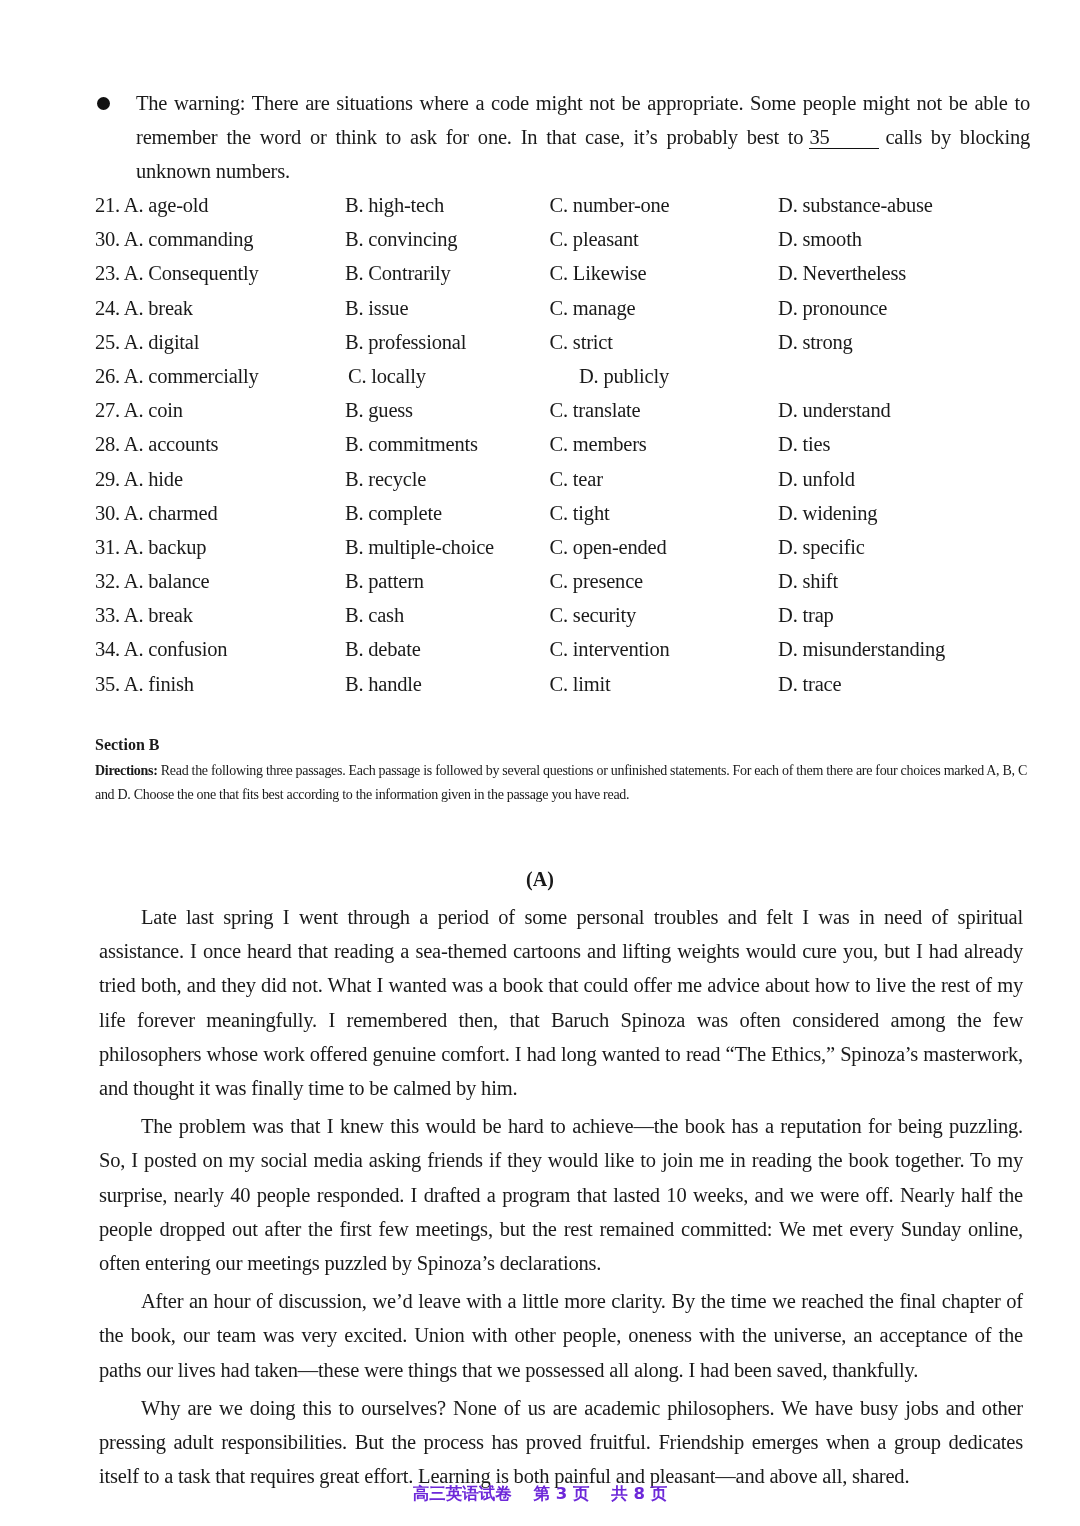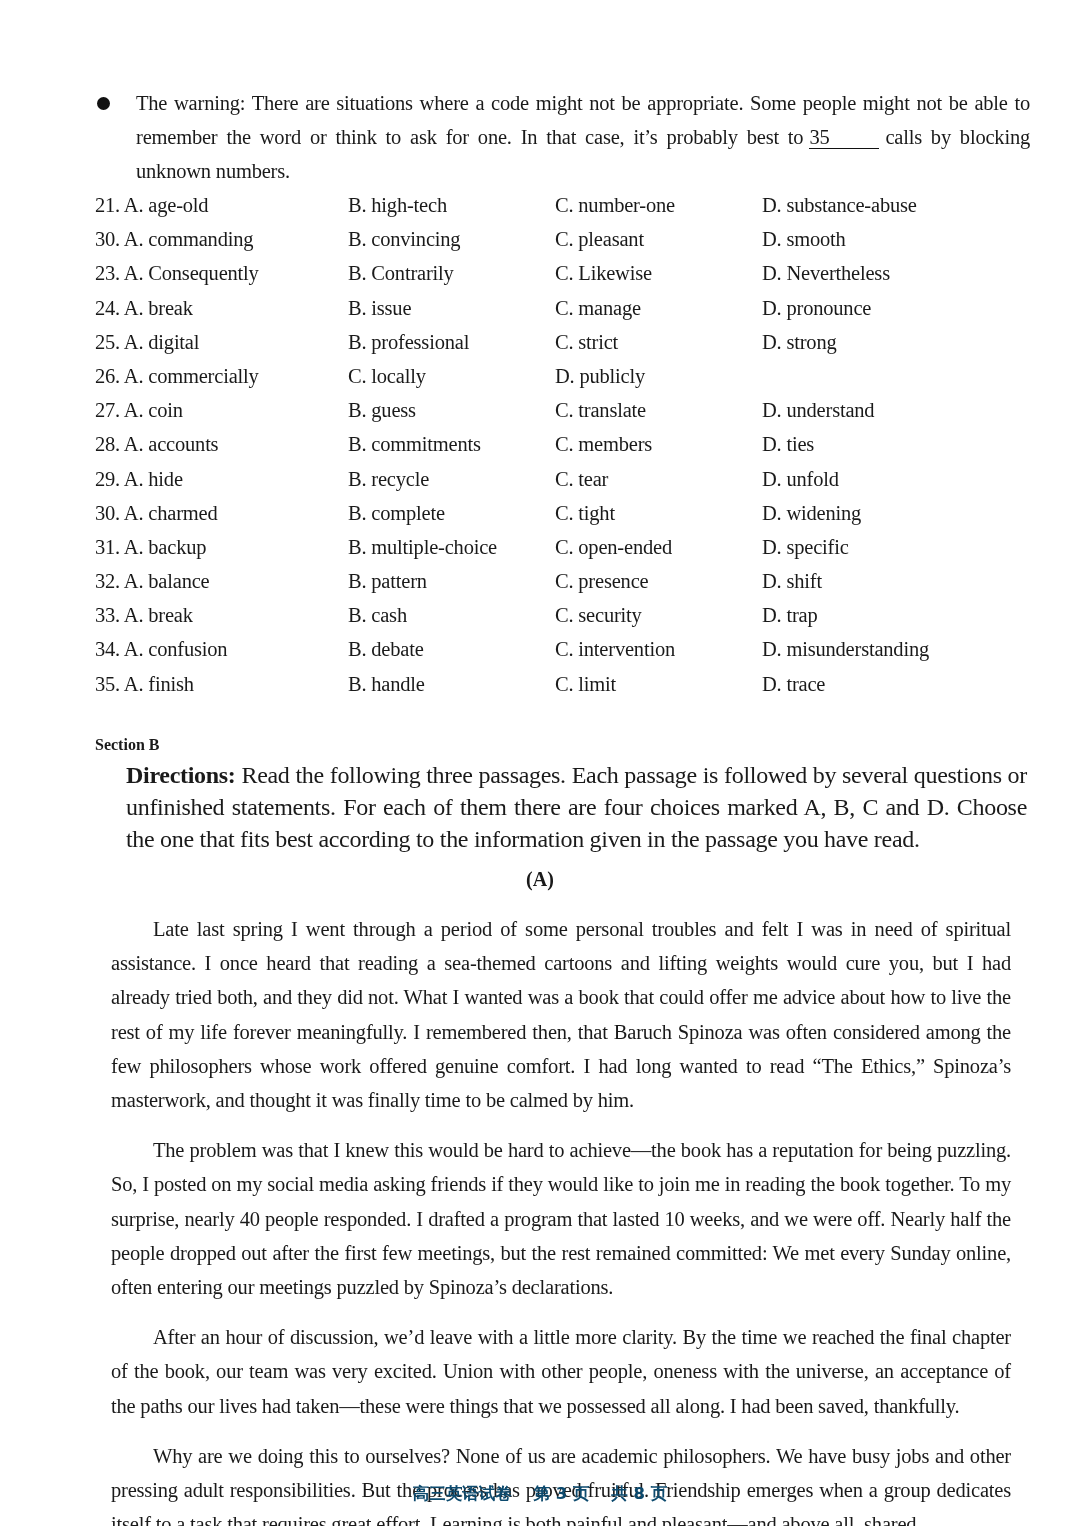--- a/index.html
+++ b/index.html
@@ -52,73 +52,72 @@
     .opt-row {
       height: 34.2px;
       display: flex;
       font-size: 20.5px;
       line-height: 34px;
       letter-spacing: -0.2px;
     }
     .opt-row .c1 { width: 253px; }
     .opt-row .c2 { width: 207px; }
     .opt-row .c3 { width: 207px; }
-    .opt-row .c4 { width: 260px; }
+    .opt-row .c4 { width: 260px; margin-left: 24px; }
     .section-b {
       position: absolute;
       left: 95px; top: 731px;
       width: 932px;
     }
     .section-title {
       font-weight: bold;
       font-size: 16px;
       line-height: 28px;
     }
     .directions {
-      font-size: 24px;
-      line-height: 32px;
+      font-size: 14px;
+      line-height: 24px;
       text-align: justify;
       text-align-last: left;
       letter-spacing: -0.3px;
-      margin-left: 31px;
     }
     .directions b { font-weight: bold; }
     .passage-label {
       position: absolute;
       left: 0; right: 0;
       top: 864px;
       text-align: center;
       font-weight: bold;
       font-size: 20px;
       line-height: 30px;
     }
     .passage {
       position: absolute;
       left: 95px; top: 896px;
       width: 932px;
       font-size: 20.5px;
       line-height: 34.2px;
       letter-spacing: -0.2px;
     }
     .passage p {
-      margin: 16px;
+      margin: 4px;
       text-indent: 42px;
       text-align: justify;
       text-align-last: left;
     }
     .footer {
       position: absolute;
       left: 0; right: 0;
       top: 1481px;
       text-align: center;
       font-family: "DejaVu Sans", sans-serif;
       font-weight: bold;
       font-size: 16.5px;
       line-height: 26px;
-      color: #0c4a6e;
+      color: #6d28d9;
     }
     .footer span { margin: 0 8px; }
   </style>
 </head>
 <body>
 
 <div class="page">
 
   <div class="bullet-block">
     <span class="bullet-dot"></span>

